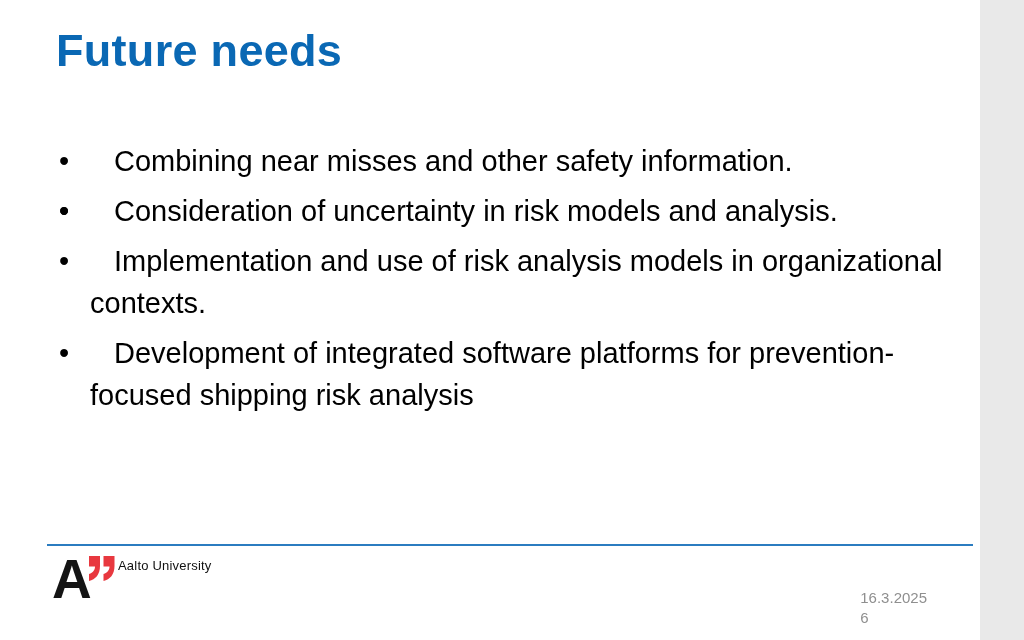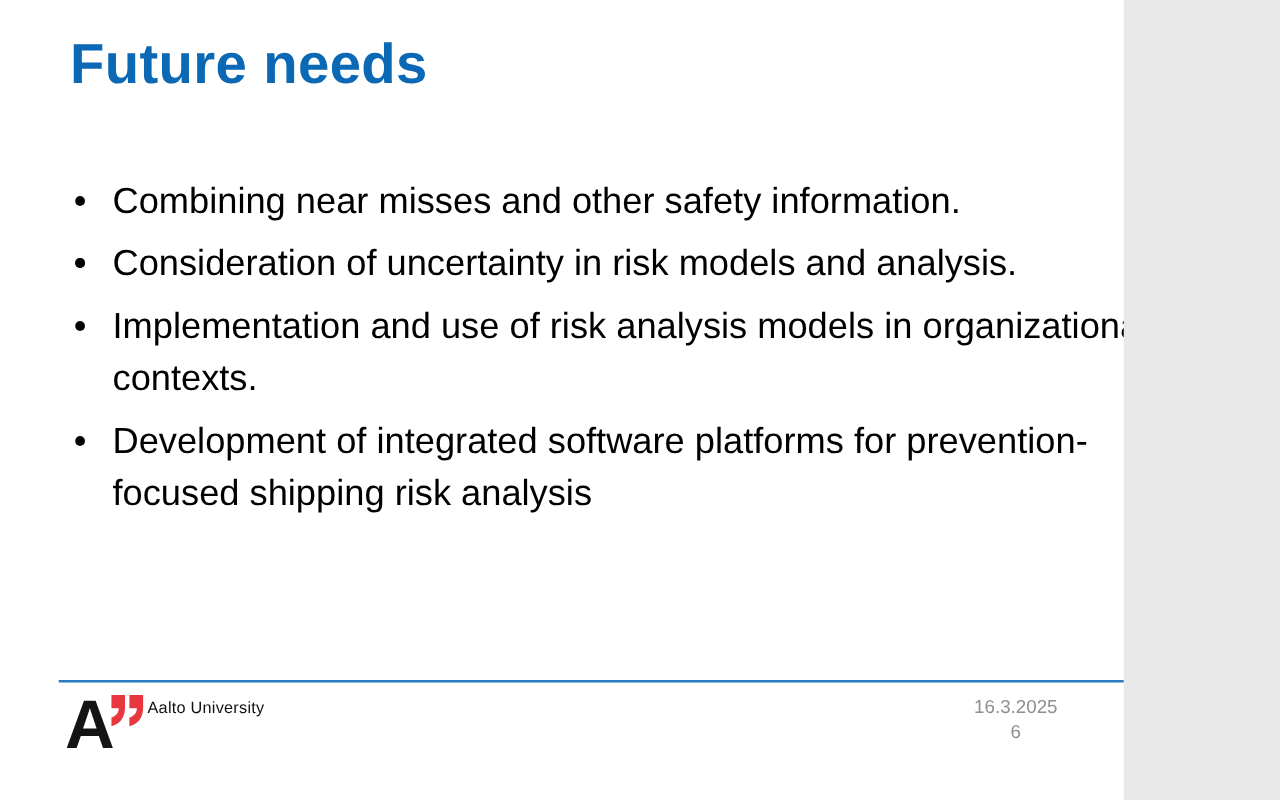--- a/index.html
+++ b/index.html
@@ -1,19 +1,19 @@
 <!DOCTYPE html>
 <html><head>
 <meta charset="utf-8">
 <style>
   * { margin: 0; padding: 0; box-sizing: border-box; }
   html, body { background: #e9e9e9; }
   .slide {
     position: relative;
-    width: 899px;
+    width: 980px;
     height: 640px;
     background: #ffffff;
     overflow: hidden;
     font-family: "Liberation Sans", "DejaVu Sans", sans-serif;
     color: #000000;
   }
   .slide-title {
     position: absolute;
     left: 56px;
     top: 28px;
@@ -38,21 +38,21 @@
     margin-bottom: 8px;
     color: #000000;
   }
   .bullet-marker {
     position: absolute;
     left: 1px;
     top: 0;
     font-size: 29px;
     line-height: 42px;
   }
-  .bullet-text { white-space: pre-wrap; }
+  .bullet-text { white-space: pre-wrap; margin-left: 24px; }
   .footer-divider {
     position: absolute;
     left: 47px;
     top: 544px;
     width: 926px;
     height: 2px;
     background: #2b7cc0;
   }
   .aalto-logo {
     position: absolute;
@@ -81,22 +81,22 @@
     top: 10px;
     font-size: 13px;
     line-height: 16px;
     font-weight: normal;
     letter-spacing: 0.2px;
     color: #111111;
   }
   .footer-meta {
     position: absolute;
     right: 53px;
-    top: 556px;
-    text-align: center;
+    top: 588px;
+    text-align: left;
     font-size: 15px;
     line-height: 20px;
     color: #8f8f8f;
   }
 </style>
 </head>
 <body>
 
 <div class="slide">
 

